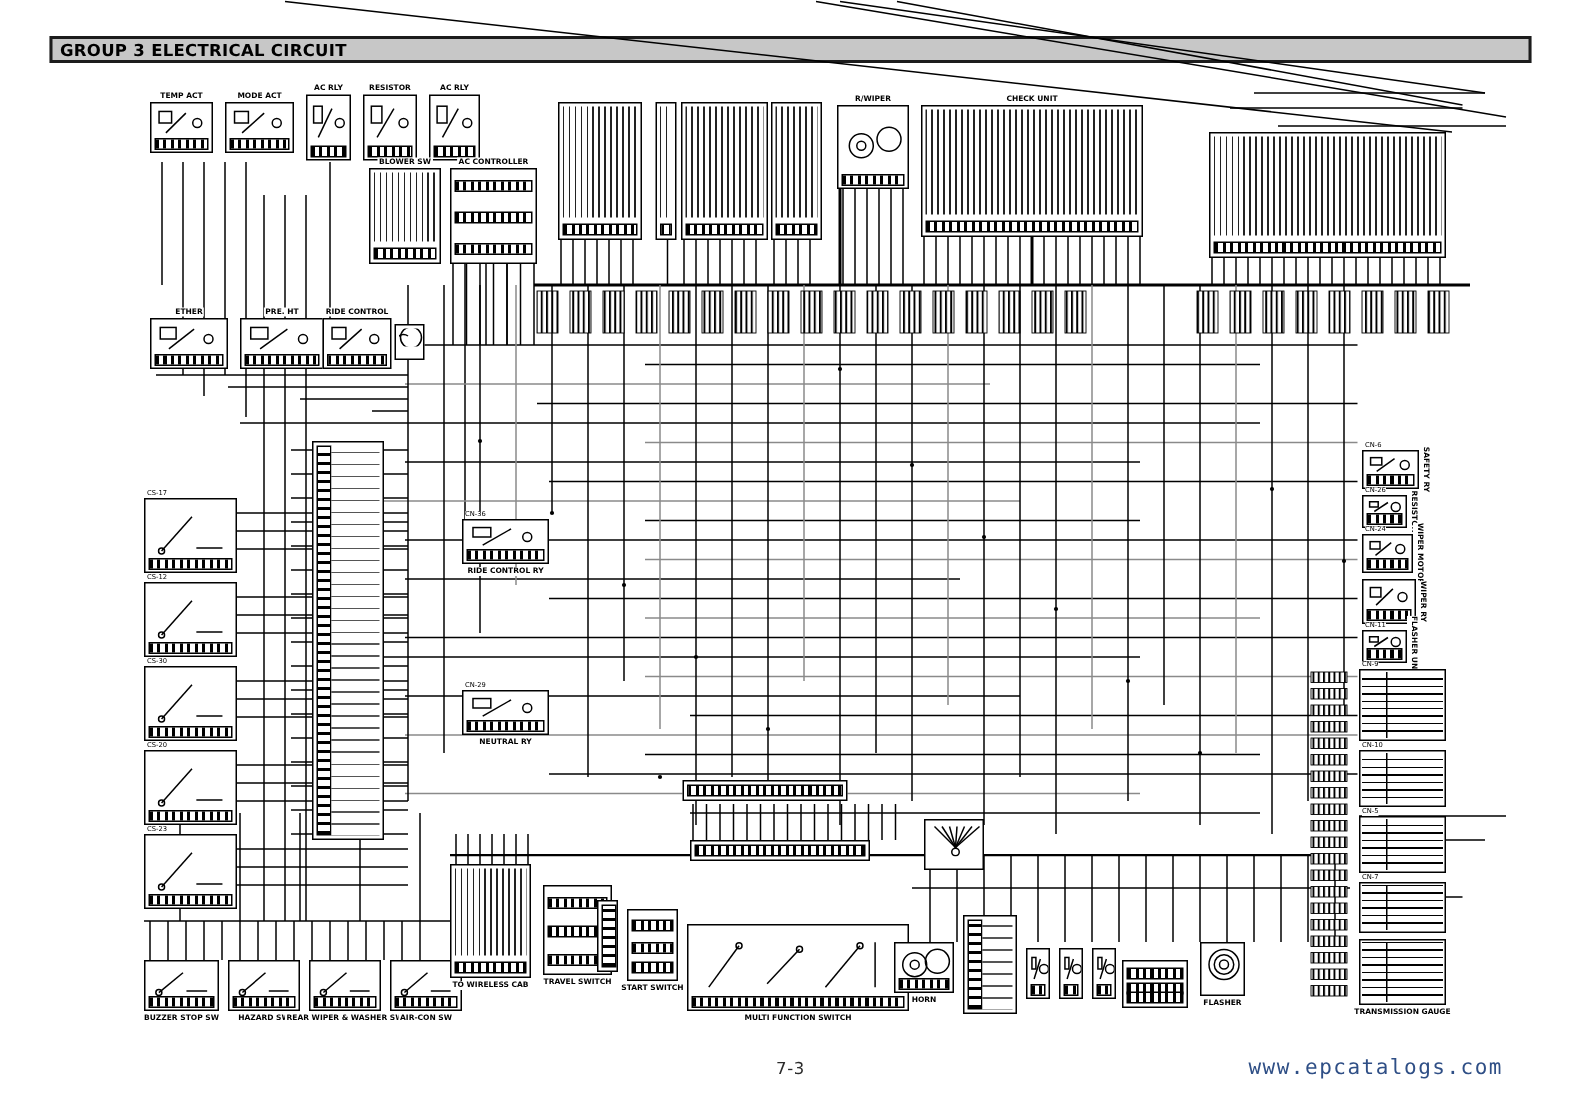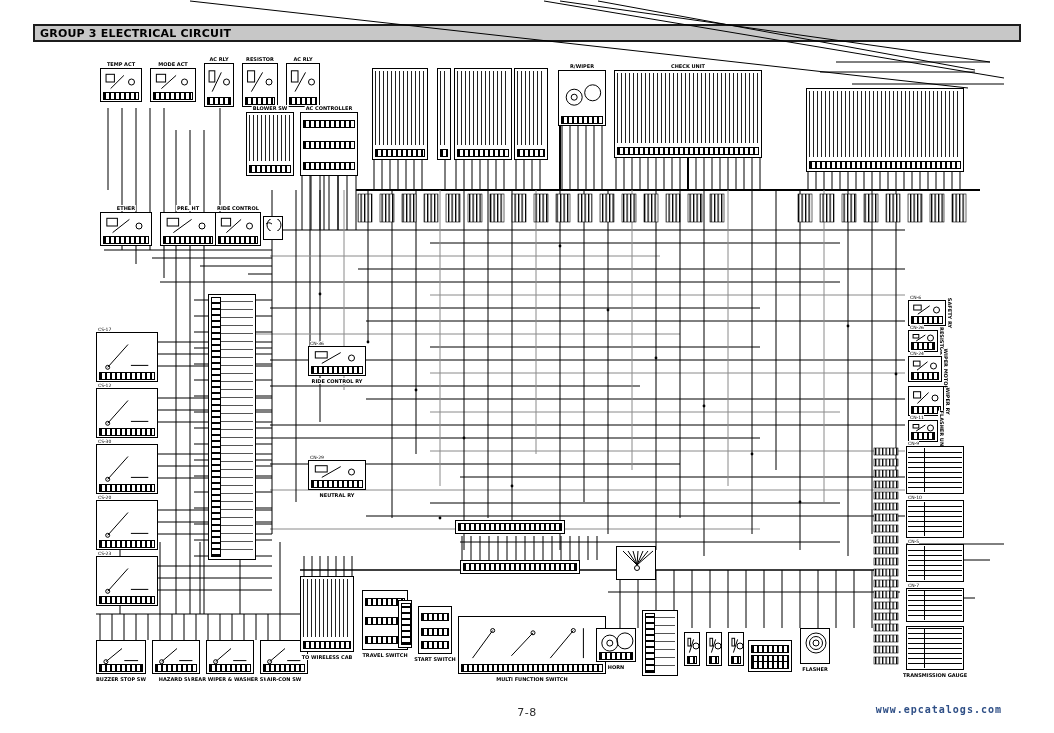--- a/index.html
+++ b/index.html
@@ -48,22 +48,22 @@
     position:absolute;left:12px;right:2px;top:2px;bottom:2px;
     background:repeating-linear-gradient(0deg,#fff 0 7px,#555 7px 8px);
   }
   
   .pageno{
     position:absolute;left:50%;top:706px;transform:translateX(-50%);
     font-size:11px;color:#2b2b2b;letter-spacing:.5px;
   }
   .watermark{
     position:absolute;right:52px;top:704px;
-    font-family:"DejaVu Sans Mono", monospace;font-weight:bold;
-    font-size:10px;letter-spacing:1px;cursor:pointer;
+    font-family:"DejaVu Sans Mono", monospace;font-weight:normal;
+    font-size:14px;letter-spacing:1px;cursor:pointer;
   }
 </style>
 </head>
 <body>
 
 <div class="hdr" style="background: rgb(199, 199, 199);">
   <span>GROUP 3 ELECTRICAL CIRCUIT</span>
 </div>
 
 <div id="diagram">
@@ -797,14 +797,14 @@
       <div class="tdiv"></div>
       <div class="cid">CN-7</div>
     </div>
     <div class="comp t-table" style="left: 906px; top: 626px; width: 58px; height: 44px;">
       <div class="tblrows"></div>
       <div class="tdiv"></div>
       <div class="lbl bottom">TRANSMISSION GAUGE</div>
     </div>
   </div>
 
-<div class="pageno">7-8</div>
+<div class="pageno">7-3</div>
 <div class="watermark" style="color: rgb(47, 79, 134);">www.epcatalogs.com</div>
 
 </body></html>

